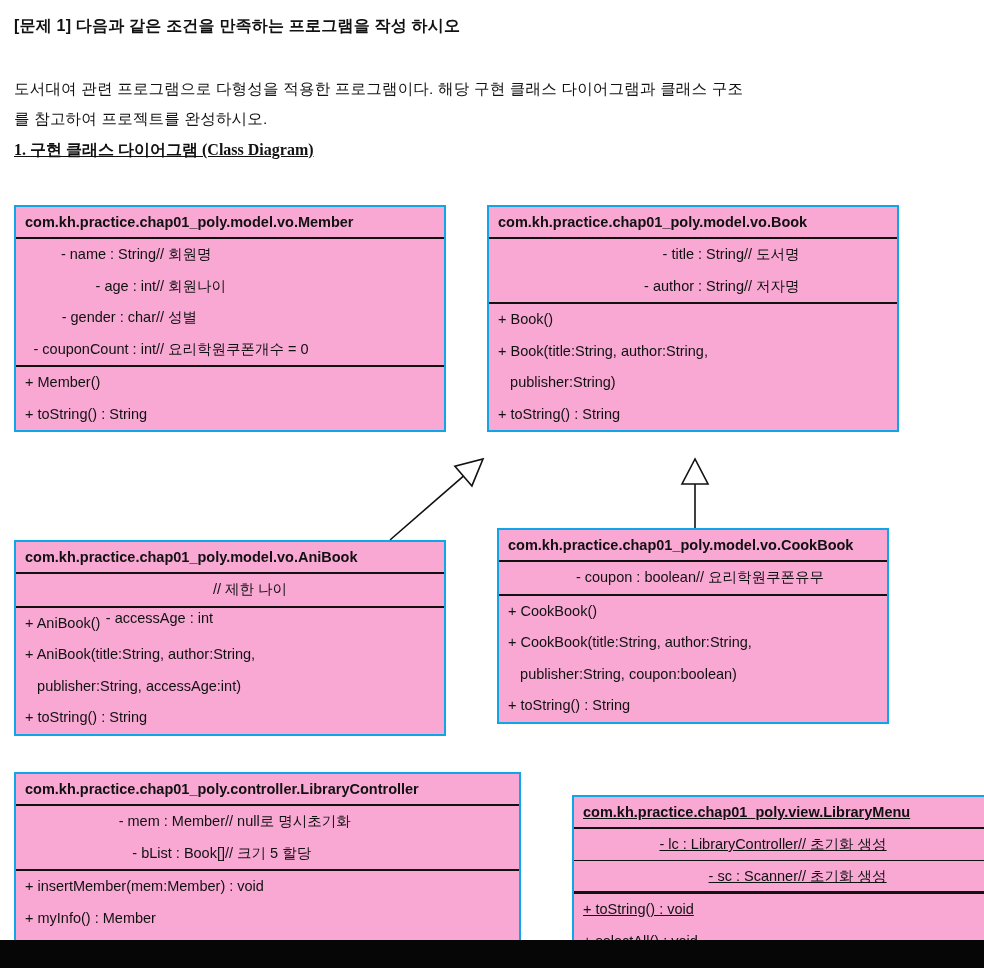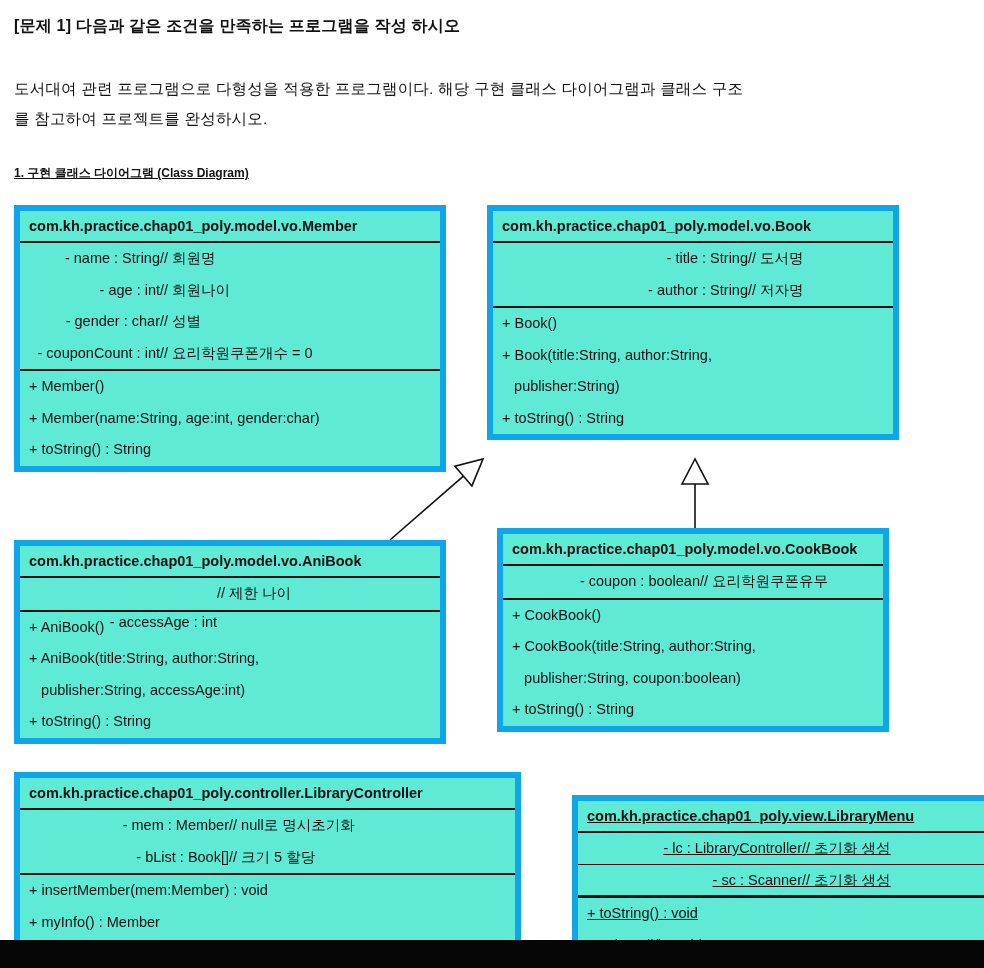--- a/index.html
+++ b/index.html
@@ -14,29 +14,30 @@
   }
   .doc-title {
     position: absolute; left: 14px; top: 16px;
     font-size: 16px; font-weight: 700; letter-spacing: 0.2px;
   }
   .doc-para {
     position: absolute; left: 14px; top: 74px;
     font-size: 15.5px; line-height: 30px; letter-spacing: 0.2px;
   }
   .doc-heading {
-    position: absolute; left: 14px; top: 165px;
-    font-size: 12px; font-weight: 700;
+    position: absolute; left: 14px; top: 140px;
+    font-size: 16px; font-weight: 700;
     text-decoration: underline;
+    font-family: Liberation Serif, serif;
   }
   
   .class-box {
     position: absolute;
-    background: #5eead4;
-    border: 6px solid #0ea5e9;
+    background: #f9a8d4;
+    border: 2px solid #0ea5e9;
     z-index: 2;
   }
   .box-title {
     height: 32px; line-height: 30px;
     padding-left: 9px;
     font-size: 14.5px; font-weight: 700;
     border-bottom: 2px solid #111111;
     white-space: pre;
   }
   .fields { }
@@ -117,21 +118,20 @@
       <span class="decl">- gender : char</span>
       <span class="comment">// 성별</span>
     </div>
     <div class="row">
       <span class="decl">- couponCount : int</span>
       <span class="comment">// 요리학원쿠폰개수 = 0</span>
     </div>
   </div>
   <div class="methods">
     <div class="mrow">+ Member()</div>
-    <div class="mrow">+ Member(name:String, age:int, gender:char)</div>
     <div class="mrow">+ toString() : String</div>
   </div>
 </section>
 
 <section class="class-box book">
   <div class="box-title">com.kh.practice.chap01_poly.model.vo.Book</div>
   <div class="fields">
     <div class="row">
       <span class="decl">- title : String</span>
       <span class="comment">// 도서명</span>

